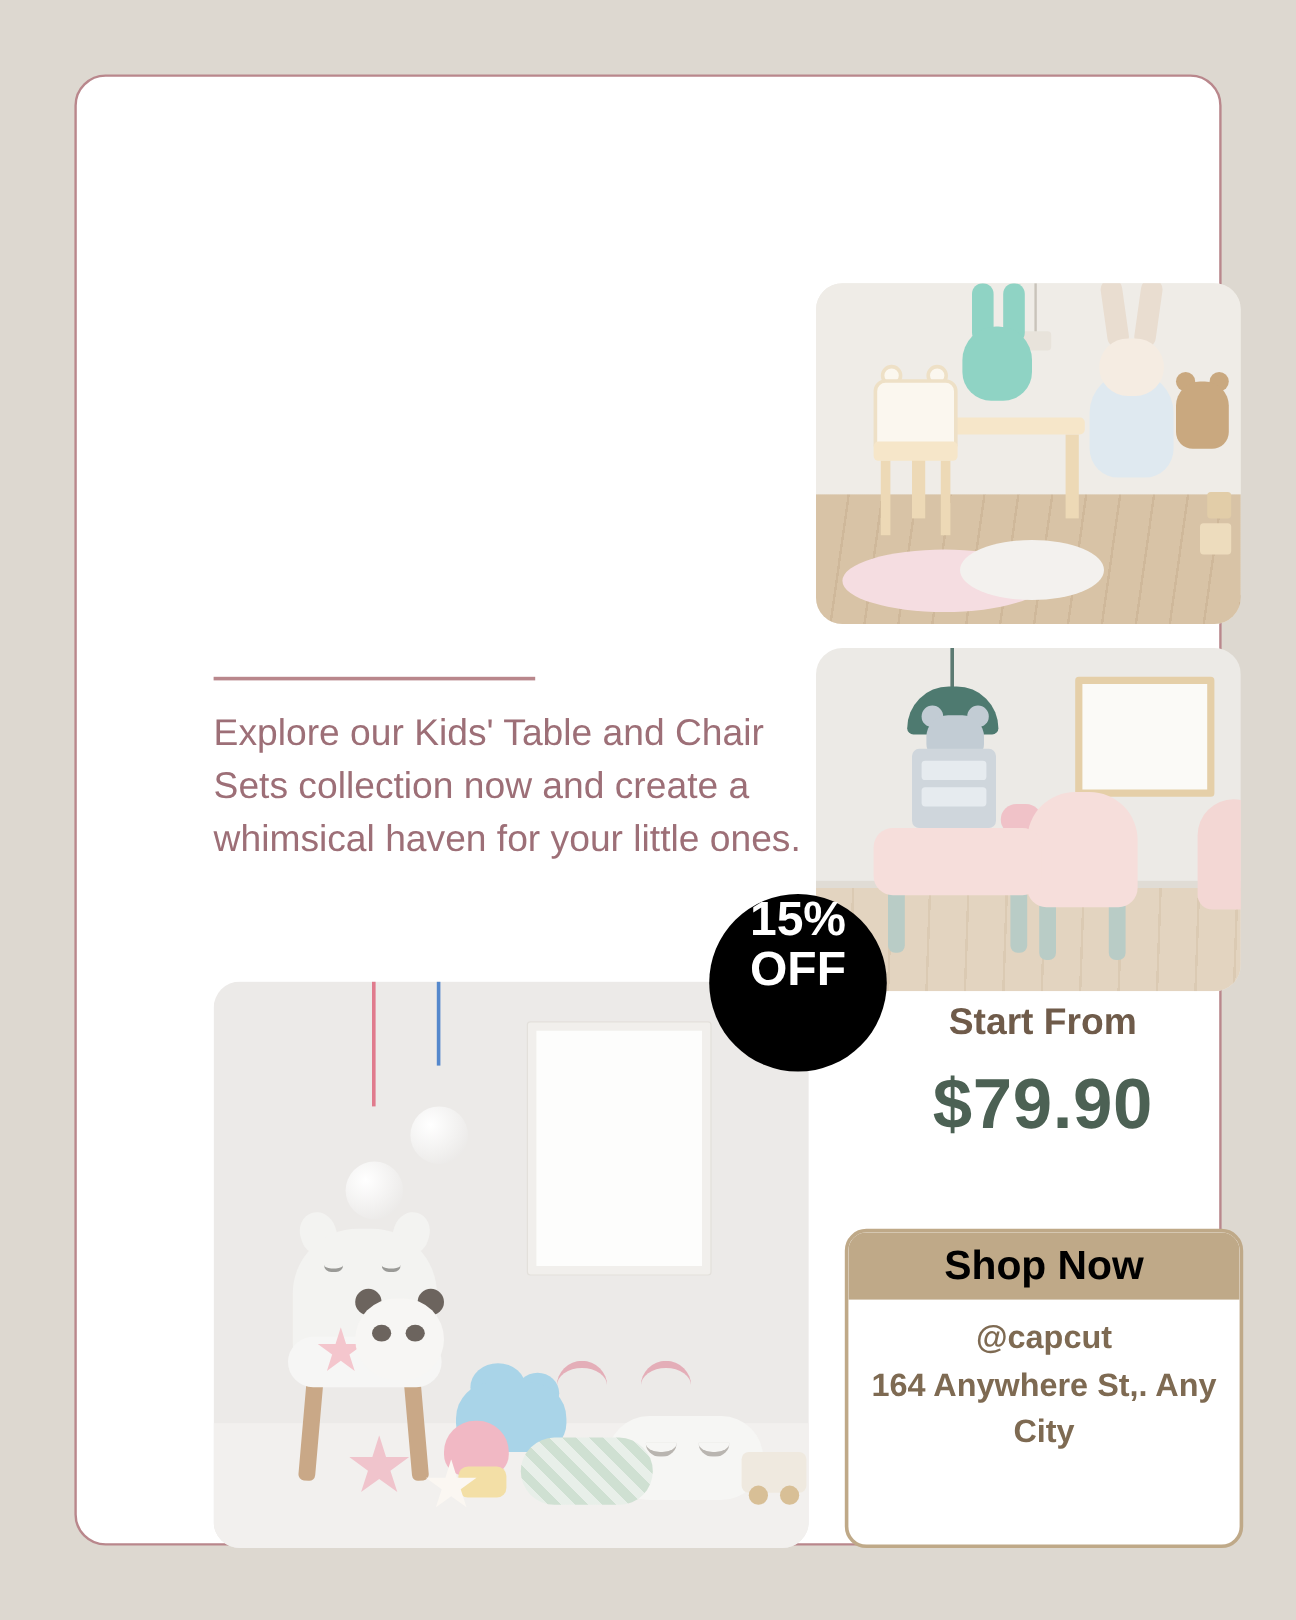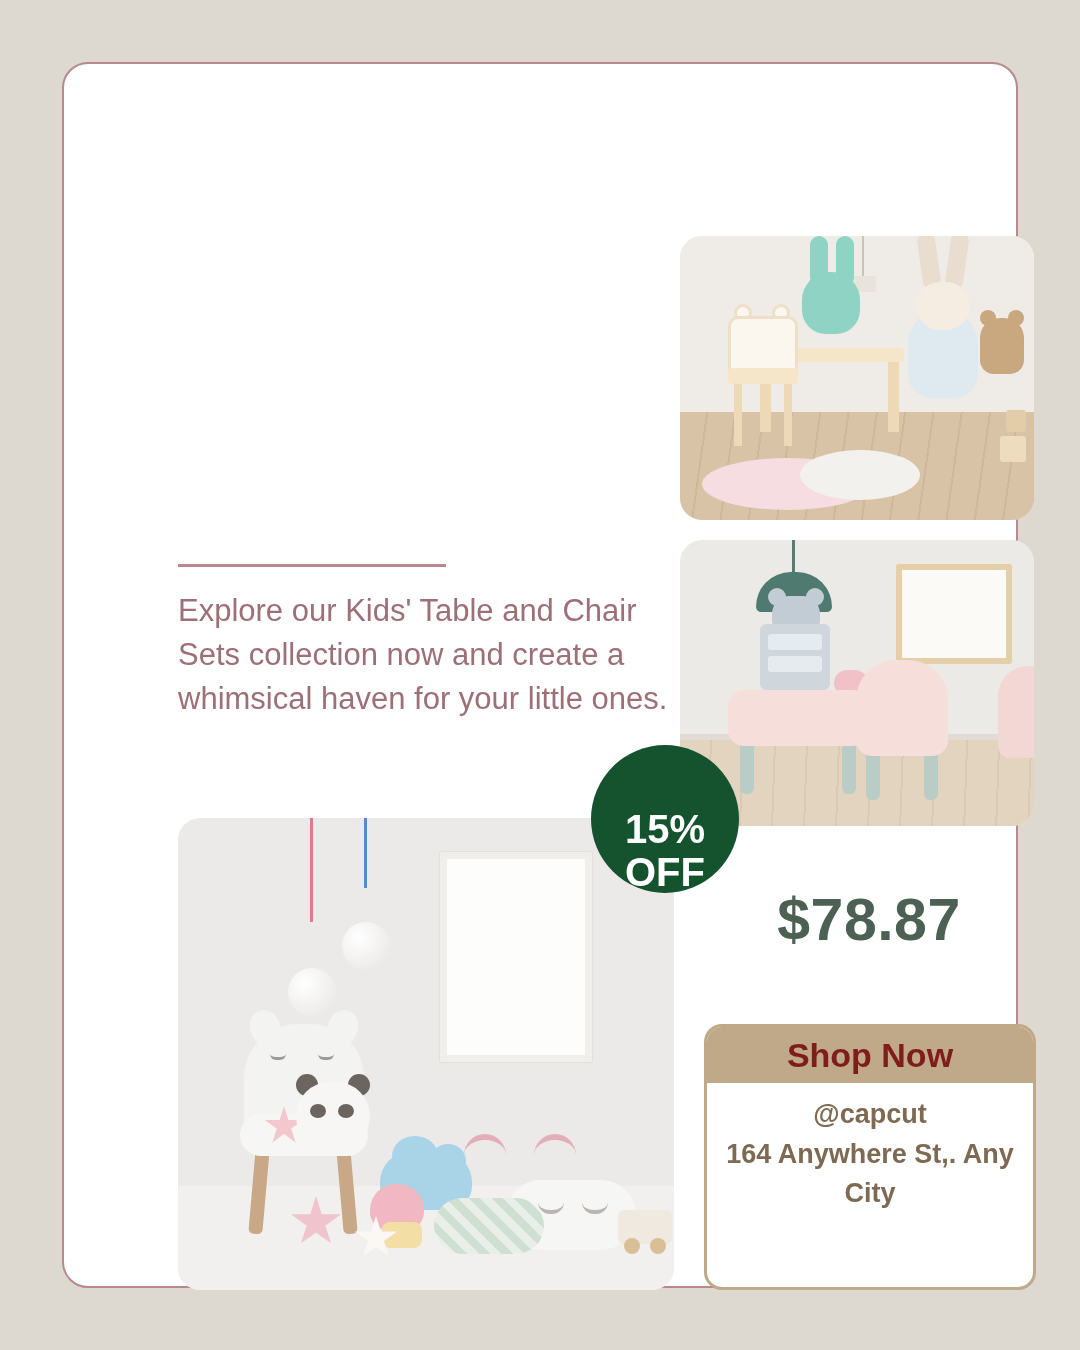--- a/index.html
+++ b/index.html
@@ -251,26 +251,26 @@
   .p3-cartw2 { position:absolute; left:472px; top:420px; width:16px; height:16px; border-radius:50%; background:#d8bf96; }
 
   
   .badge {
     position: absolute;
     left: 527px;
     top: 681px;
     width: 148px;
     height: 148px;
     border-radius: 50%;
-    background: #14532d;
+    background: #000000;
     color: #ffffff;
     display: flex;
     flex-direction: column;
     align-items: center;
-    justify-content: flex-end;
+    justify-content: flex-start;
     z-index: 20;
   }
   .badge div {
     font-size: 40px;
     font-weight: bold;
     line-height: 1.06;
   }
 
   
   .start-from {
@@ -313,21 +313,21 @@
     width: 332px;
     height: 266px;
     border: 3px solid #bfa988;
     border-radius: 18px;
     overflow: hidden;
     background: #ffffff;
   }
   .shop-now {
     height: 56px;
     background: #bfa988;
-    color: #7f1d1d;
+    color: #000000;
     font-size: 34px;
     font-weight: bold;
     display: flex;
     align-items: center;
     justify-content: center;
   }
   .contact-lines {
     padding: 12px 14px 0;
     text-align: center;
     color: #7e6a52;
@@ -439,21 +439,22 @@
     <div class="p3-cart"></div>
       <div class="p3-cartw1"></div>
       <div class="p3-cartw2"></div>
   </div>
 
   <div class="badge">
     <div>15%</div>
     <div>OFF</div>
   </div>
 
-  <div class="price">$78.87</div>
+  <div class="start-from">Start From</div>
+  <div class="price">$79.90</div>
 
   <div class="contact-card">
     <div class="shop-now">Shop Now</div>
     <div class="contact-lines">
       <div>@capcut</div>
       <div>164 Anywhere St,. Any City</div>
     </div>
   </div>
 
 </div>

